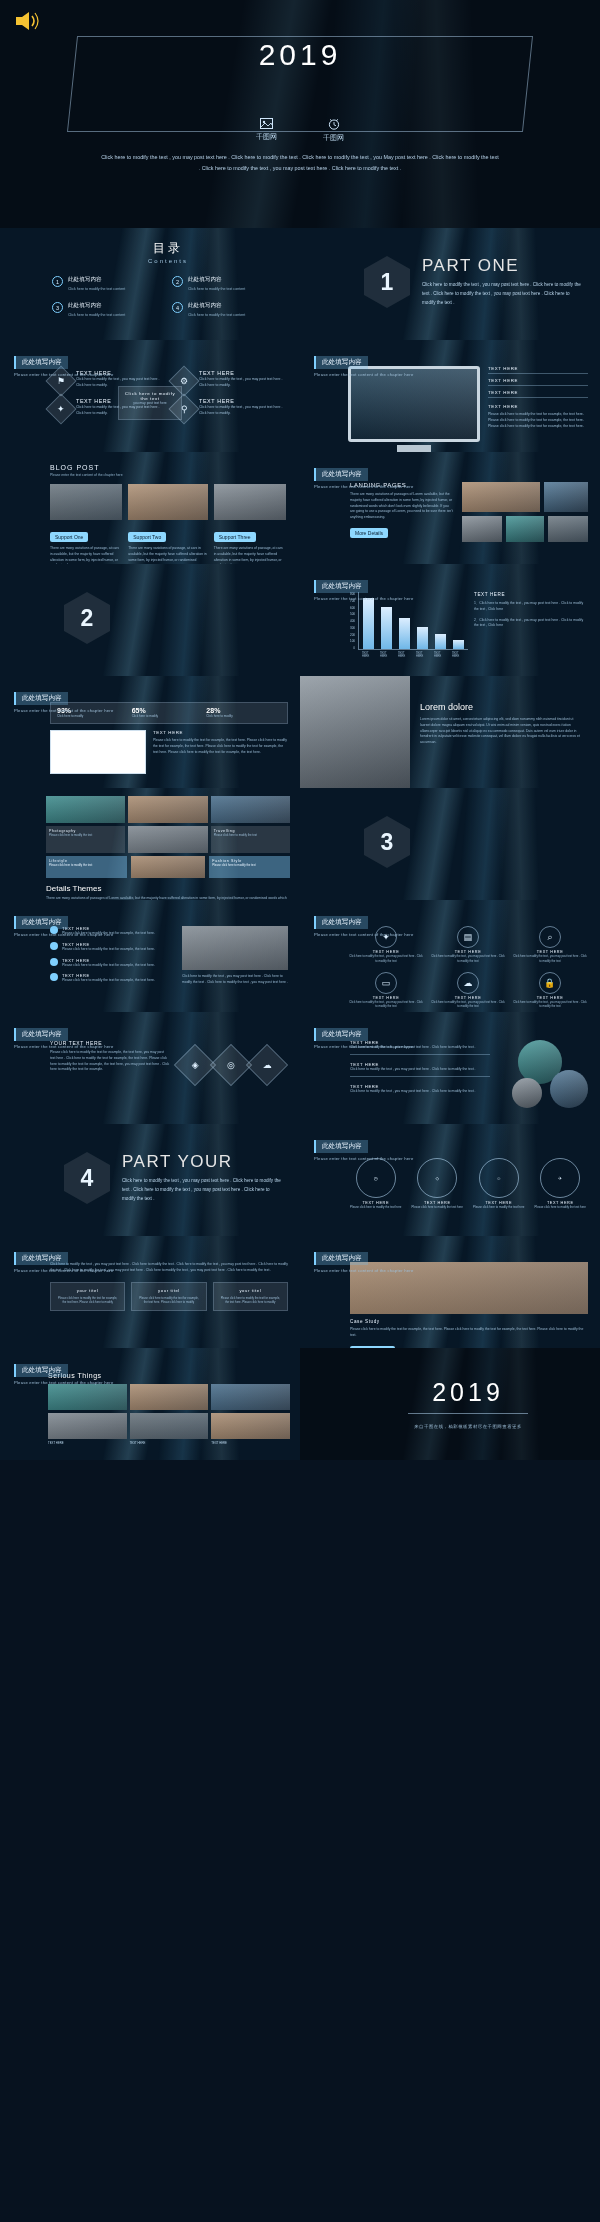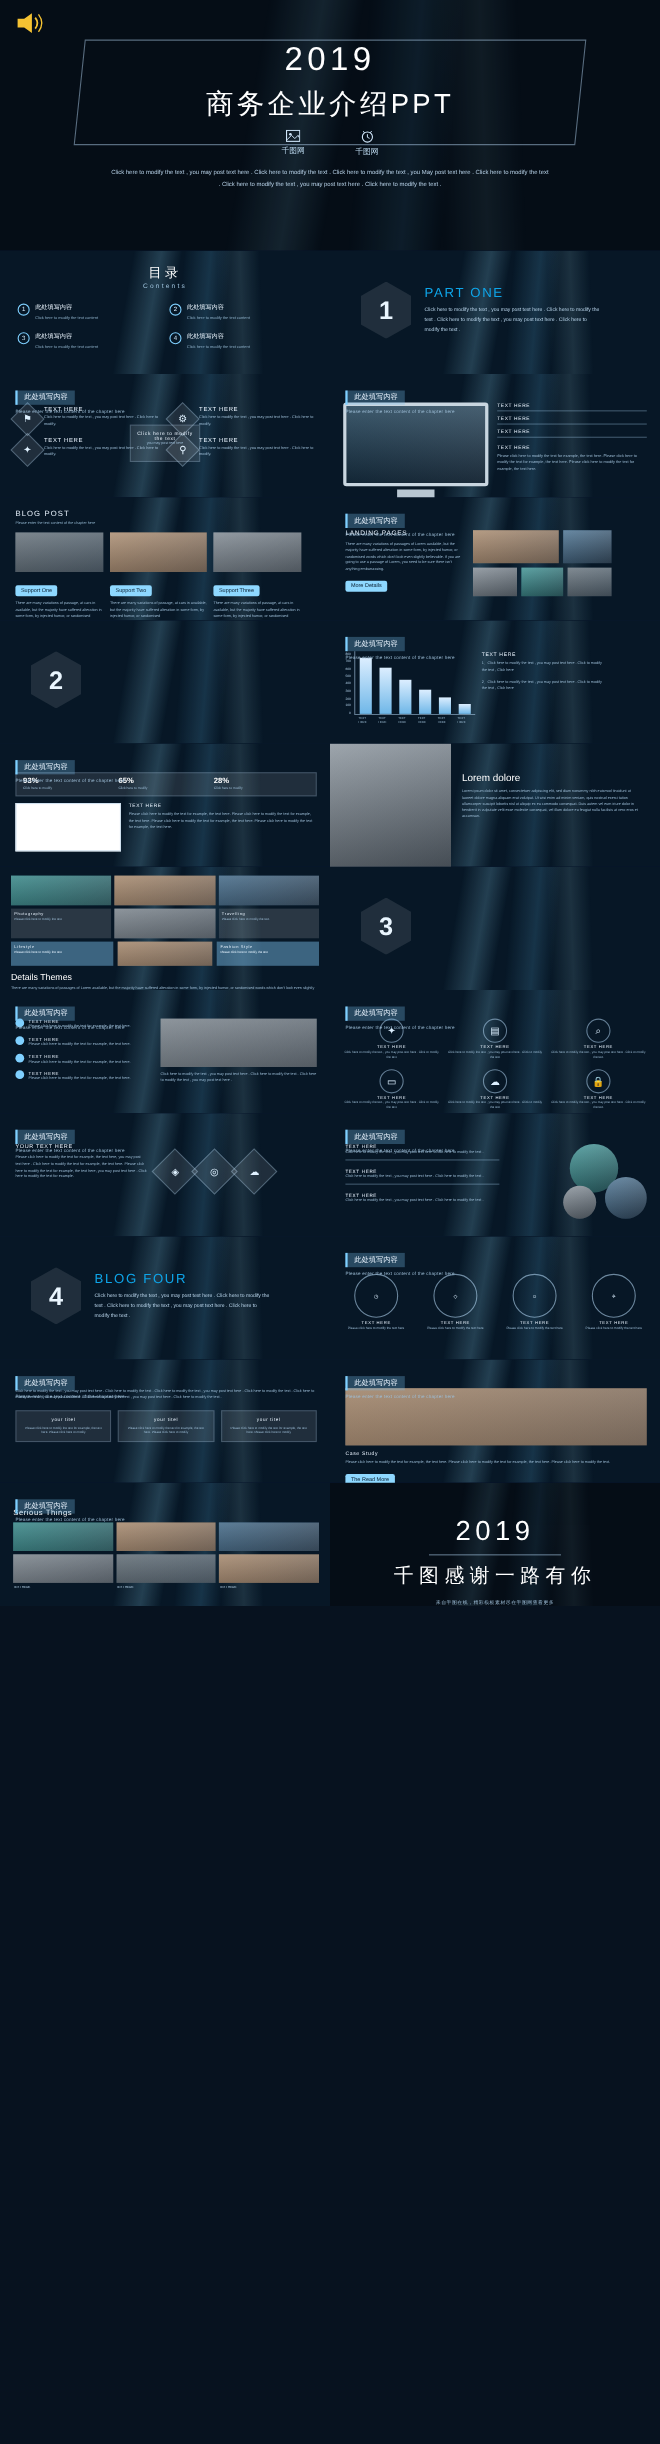--- a/index.html
+++ b/index.html
@@ -10,21 +10,21 @@
     color:#cfe3f5; overflow:hidden;
   }
   
   .deck { position:relative; width:600px; }
   .slide {
     position:relative; overflow:hidden;
     background:#0a1c30;
     color:#d8e8f7;
   }
   .full { width:600px; }
-  .half { width:300px; }
+  .half { width:300px;padding-left:36px; }
   .row { display:flex; width:600px; }
 
   
   .bg {
     position:absolute; inset:0;
     background:
       radial-gradient(120% 85% at 78% 38%, rgba(70,190,255,.55) 0%, rgba(24,92,160,.25) 38%, rgba(6,22,40,0) 72%),
       radial-gradient(60% 55% at 96% 10%, rgba(120,220,255,.35) 0%, rgba(10,40,80,0) 70%),
       linear-gradient(115deg,#05101d 0%,#0a2murky 0%,#0b2votes 0%,#071726 35%,#0d3a63 65%,#06182b 100%);
     background-color:#071726;
@@ -80,21 +80,21 @@
   .cap .t2 { margin-top:3px; font-size:4.2px; color:#9dbdd6; letter-spacing:.2px; }
 
   .hexnum {
     position:relative; width:46px; height:52px;
     display:flex; align-items:center; justify-content:center;
     color:#eaf6ff; font-size:23px; font-weight:700;
     background:rgba(255,255,255,.10);
     clip-path:polygon(50% 0%,100% 25%,100% 75%,50% 100%,0% 75%,0% 25%);
     border:0;
   }
-  .part-title { font-size:12px; color:#0ea5e9; letter-spacing:1.5px; }
+  .part-title { font-size:17px; color:#e5e5e5; letter-spacing:1.5px; }
   .part-body { font-size:4.6px; line-height:1.9; color:#b9d4ea; }
 
   .toc-title { font-size:12px; color:#fff; text-align:center; letter-spacing:3px; }
   .toc-sub { font-size:6px; color:#9fc3dd; text-align:center; letter-spacing:2px; margin-top:1px; }
   .toc-grid { display:grid; grid-template-columns:1fr 1fr; gap:10px 8px; padding:12px 16px 0 16px; }
   .toc-item { display:flex; gap:5px; }
   .toc-dot {
     flex:0 0 auto; width:11px; height:11px; border-radius:50%;
     border:1px solid #7fd0ff; color:#d8efff; font-size:5.5px;
     display:flex; align-items:center; justify-content:center;
@@ -175,21 +175,20 @@
   <section class="slide full" id="cover">
     <div class="bg dark"></div>
     <div class="cover-inner z">
       <svg class="spk" viewBox="0 0 26 22">
         <polygon points="2,7 8,7 15,2 15,20 8,15 2,15" fill="#f5c232"></polygon>
         <path d="M18 6 q4 5 0 10" stroke="#f5c232" stroke-width="1.6" fill="none"></path>
         <path d="M21 3 q6 8 0 16" stroke="#f5c232" stroke-width="1.2" fill="none"></path>
       </svg>
       <div class="cover-frame"></div>
       <div class="cover-year">2019</div>
-      <div class="cover-title">商务企业介绍PPT</div>
       <div class="cover-meta">
         <div class="mi">
           <svg width="13" height="11" viewBox="0 0 13 11">
             <rect x="0.5" y="0.5" width="12" height="10" fill="none" stroke="#cfe6fa"></rect>
             <circle cx="4" cy="4" r="1.2" fill="#cfe6fa"></circle>
             <polyline points="1,9 5,5 8,8 11,5 12,7" fill="none" stroke="#cfe6fa" stroke-width="0.9"></polyline>
           </svg>
           <span>千图网</span>
         </div>
         <div class="mi">
@@ -680,21 +679,21 @@
       </div>
     </section>
   </div>
 
   <div class="row">
     <section class="slide half" style="height:112px">
       <div class="bg"></div>
       <div class="z" style="display:flex; align-items:center; gap:12px; padding:28px 0 0 28px;">
         <div class="hexnum">4</div>
         <div style="width:160px">
-          <div class="part-title">BLOG FOUR</div>
+          <div class="part-title">PART YOUR</div>
           <div class="part-body" style="margin-top:5px">Click here to modify the text , you may post text here . Click here to modify the text . Click here to modify the text , you may post text here . Click here to modify the text .</div>
         </div>
       </div>
     </section>
 
     <section class="slide half" style="height:112px">
       <div class="bg"></div>
       <div class="cap">
         <div class="t1">此处填写内容</div>
         <div class="t2">Please enter the text content of the chapter here</div>
@@ -790,19 +789,18 @@
           <span>TEXT HERE</span>
         </div>
       </div>
     </section>
 
     <section class="slide half" style="height:112px">
       <div class="bg dark"></div>
       <div class="z" style="padding-top:30px">
         <div class="thanks-year">2019</div>
         <div class="hr-thin"></div>
-        <div class="thanks-title">千图感谢一路有你</div>
         <div class="thanks-foot">来自千图在线，精彩模板素材尽在千图网查看更多</div>
       </div>
     </section>
   </div>
 
 </div>
 
 </body></html>

